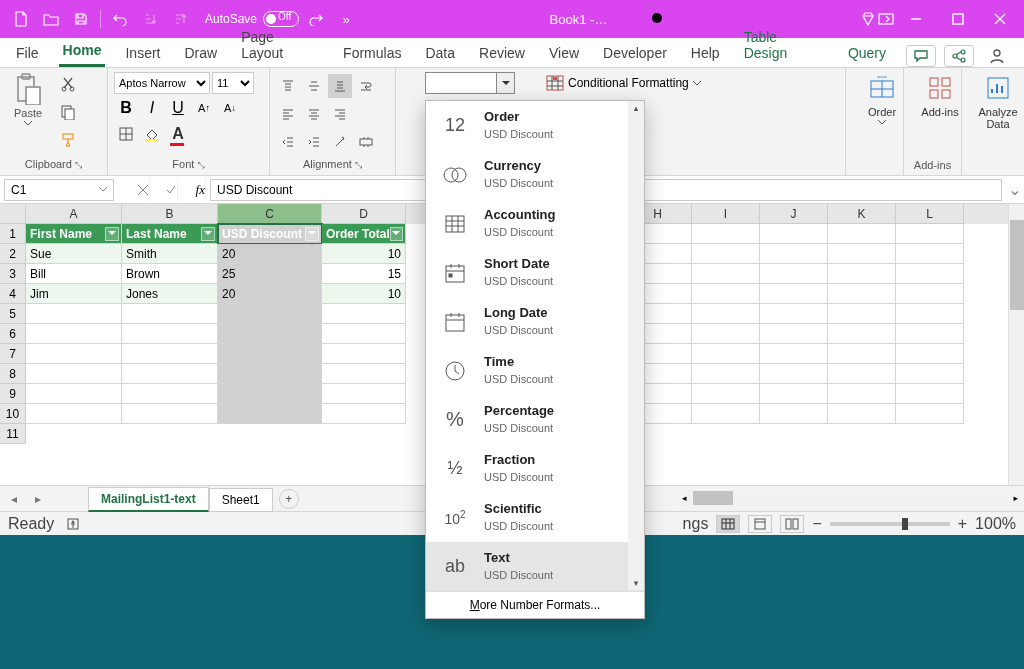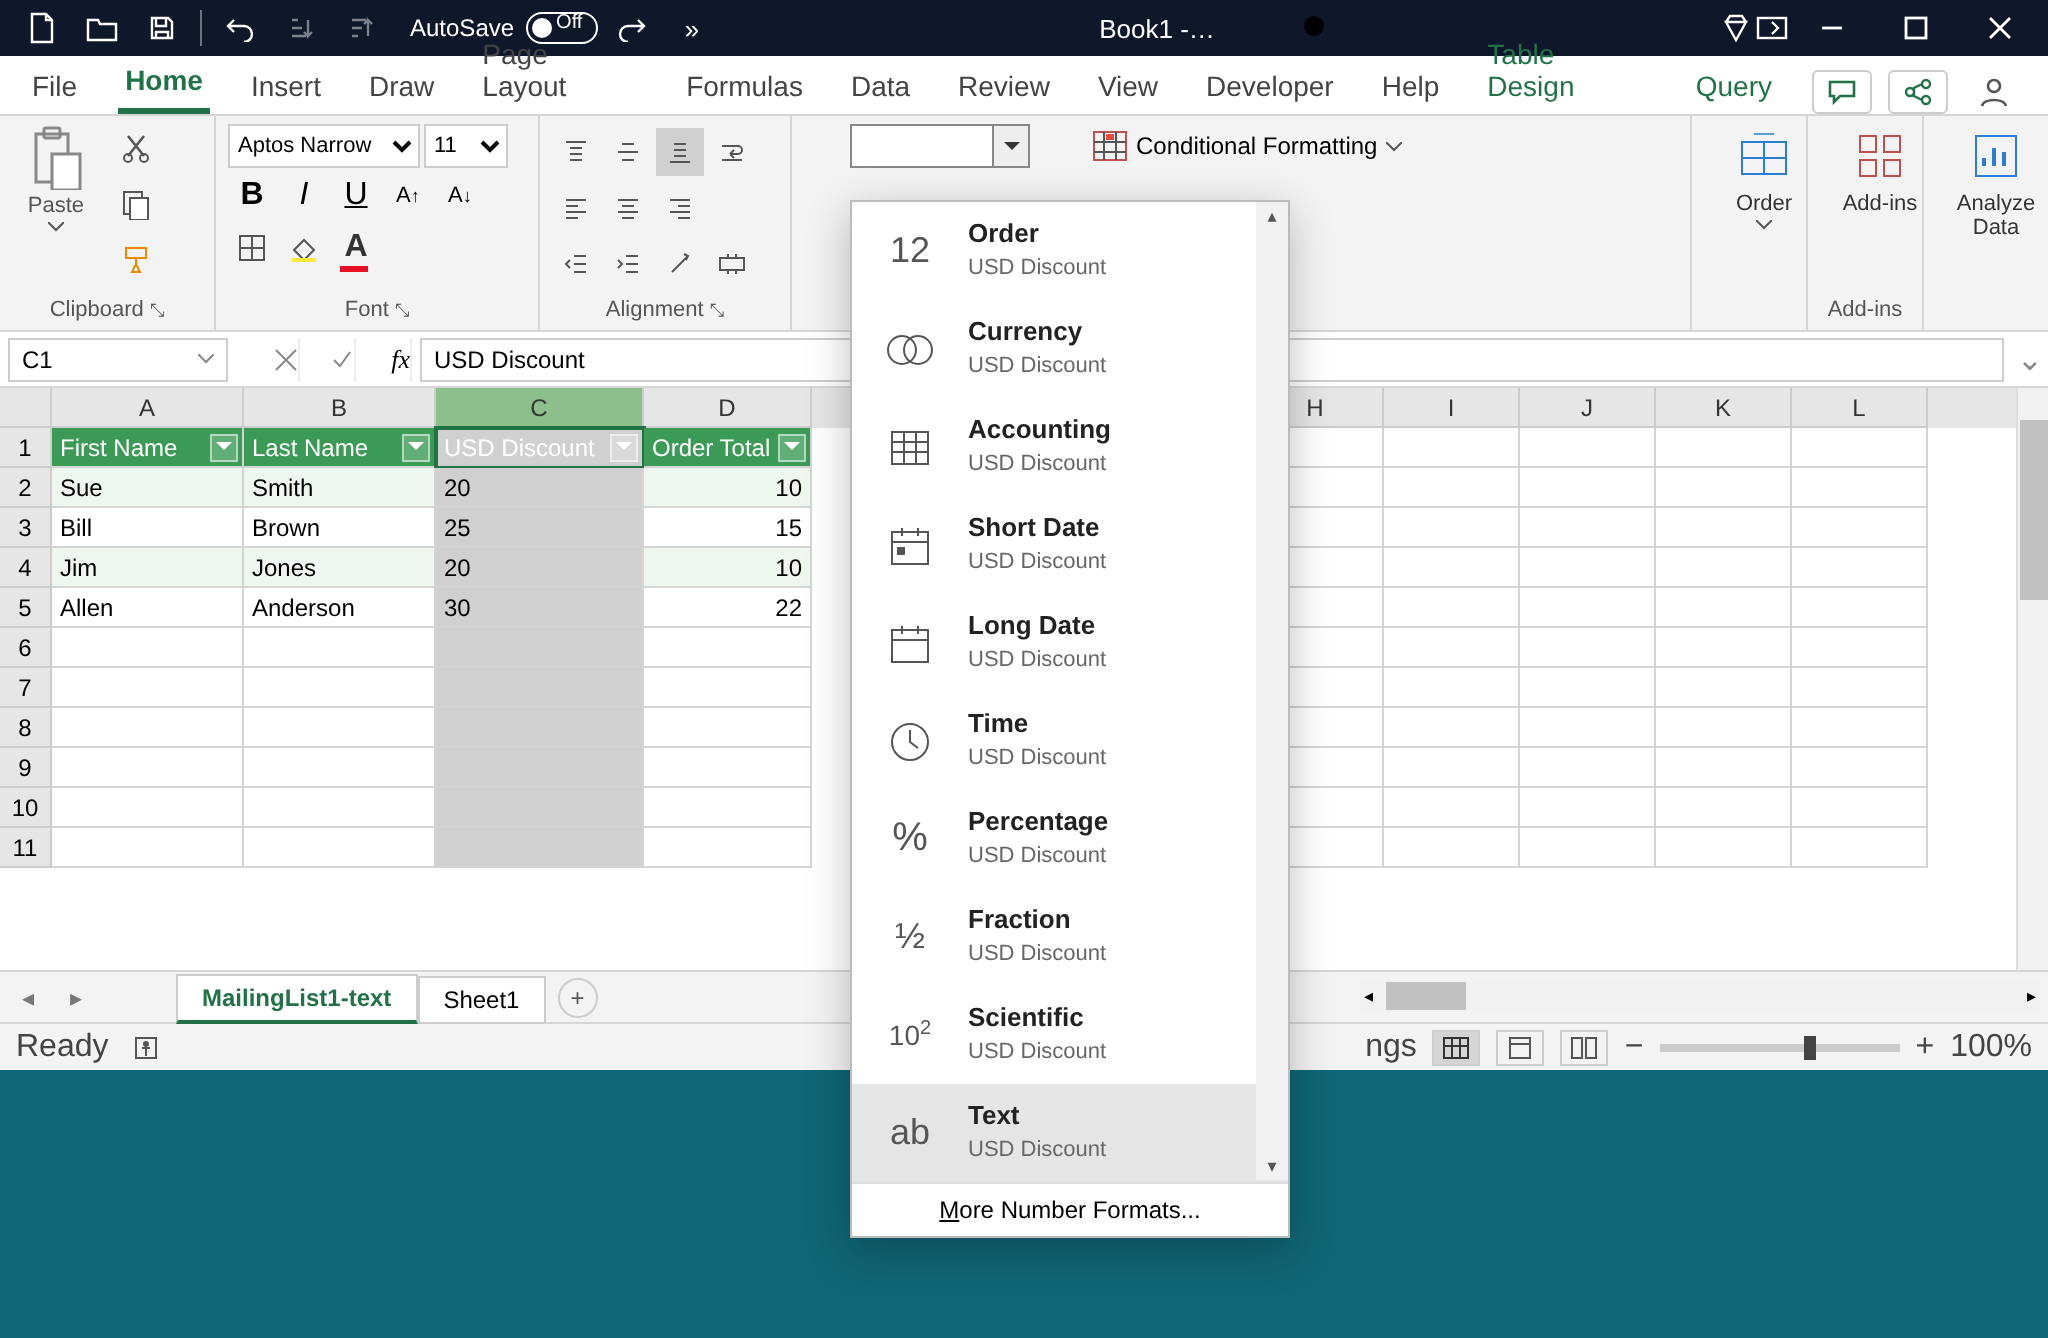--- a/index.html
+++ b/index.html
@@ -1,18 +1,18 @@
 <!DOCTYPE html>
 <html><head>
 <meta charset="utf-8">
 <style>
   * { box-sizing: border-box; margin: 0; padding: 0; font-family: "Segoe UI", Tahoma, sans-serif; }
   body { background: #0f6674; width: 1024px; height: 669px; overflow: hidden; position: relative; }
   .window { position: absolute; top: 0; left: 0; width: 1024px; height: 535px; background: #fff; display: flex; flex-direction: column; }
-  .titlebar { height: 28px; background: #0f172a; display: flex; align-items: center; color: #fff; font-size: 13px; }
+  .titlebar { height: 38px; background: #d946ef; display: flex; align-items: center; color: #fff; font-size: 13px; }
   .title-left { display: flex; align-items: center; gap: 4px; padding-left: 8px; }
   .title-left .tb-btn { width: 26px; height: 26px; display: flex; align-items: center; justify-content: center; color: #fff; cursor: pointer; }
   .tb-sep { width: 1px; height: 18px; background: rgba(255,255,255,.4); margin: 0 2px; }
   .autosave { display: flex; align-items: center; gap: 6px; margin-left: 8px; font-size: 12px; }
   .toggle-off { width: 36px; height: 16px; border: 1px solid #fff; border-radius: 9px; position: relative; }
   .toggle-off::before { content: "Off"; position: absolute; left: 14px; top: -1px; font-size: 10px; color: #fff; }
   .toggle-off::after { content: ""; position: absolute; width: 10px; height: 10px; background: #fff; border-radius: 50%; top: 2px; left: 2px; }
   .title-center { flex: 1; display: flex; justify-content: center; align-items: center; gap: 40px; }
   .search-bar { width: 22px; height: 22px; display: flex; align-items: center; justify-content: center; }
   .title-right { display: flex; align-items: center; gap: 2px; padding-right: 4px; }
@@ -52,21 +52,21 @@
 
   .grid-area { flex:1; display:flex; position:relative; }
   .col-headers { height:20px; display:flex; background:#e6e6e6; position:absolute; top:0; left:26px; right:16px; }
   .ch { border-right:1px solid #ccc; border-bottom:1px solid #ccc; font-size:12px; color:#333; display:flex; align-items:center; justify-content:center; }
   .row-headers { position:absolute; top:20px; left:0; width:26px; }
   .rh { height:20px; border-bottom:1px solid #ccc; border-right:1px solid #ccc; background:#e6e6e6; font-size:12px; display:flex; align-items:center; justify-content:center; }
   .corner { position:absolute; top:0; left:0; width:26px; height:20px; background:#e6e6e6; border-right:1px solid #ccc; border-bottom:1px solid #ccc; }
   .cells { position:absolute; top:20px; left:26px; right:16px; bottom:0; }
   .cell-row { display:flex; height:20px; }
   .cell { border-right:1px solid #d4d4d4; border-bottom:1px solid #d4d4d4; font-size:12px; padding:0 4px; display:flex; align-items:center; overflow:hidden; white-space:nowrap; }
-  .hdr-cell { background:#3b9a55; color:#fff; font-weight:400; justify-content:space-between; padding-right:2px;}
+  .hdr-cell { background:#3b9a55; color:#fff; font-weight:700; justify-content:space-between; padding-right:2px;}
   .hdr-cell .dd { width:14px; height:14px; background:#fff3; border:1px solid #fff8; display:flex; align-items:center; justify-content:center;}
   .alt-row { background:#eef7ee; }
   .sel-col { background:#d0d0d0; }
   .sel-hdr { background:#8cbf8c !important; }
   .num { justify-content:flex-end; }
   .col-c-border { outline: 2px solid #217346; outline-offset:-1px; }
   .vscroll { position:absolute; right:0; top:0; width:16px; bottom:0; background:#f1f1f1; border-left:1px solid #ddd; }
   .vscroll .thumb{ position:absolute; top:16px; width:14px; left:1px; height:90px; background:#c1c1c1; }
 
   .sheet-tabs { height: 26px; border-top:1px solid #d5d5d5; display:flex; align-items:center; background:#f3f3f3; font-size:12px; position:relative;}
@@ -562,32 +562,20 @@
           <div class="cell sel-col" style="width: 104px;">20</div>
           <div class="cell num alt-row" style="width: 84px;">10</div>
           <div style="width: 218px;"></div>
           <div class="cell " style="width: 68px;"></div>
           <div class="cell " style="width: 68px;"></div>
           <div class="cell " style="width: 68px;"></div>
           <div class="cell " style="width: 68px;"></div>
           <div class="cell " style="width: 68px;"></div>
         </div>
         <div class="cell-row">
-          <div class="cell " style="width: 96px;">Allen</div>
-          <div class="cell " style="width: 96px;">Anderson</div>
-          <div class="cell sel-col " style="width: 104px;">30</div>
-          <div class="cell num" style="width: 84px;">22</div>
-          <div style="width: 218px;"></div>
-          <div class="cell " style="width: 68px;"></div>
-          <div class="cell " style="width: 68px;"></div>
-          <div class="cell " style="width: 68px;"></div>
-          <div class="cell " style="width: 68px;"></div>
-          <div class="cell " style="width: 68px;"></div>
-        </div>
-        <div class="cell-row">
           <div class="cell " style="width: 96px;"></div>
           <div class="cell " style="width: 96px;"></div>
           <div class="cell sel-col" style="width: 104px;"></div>
           <div class="cell " style="width: 84px;"></div>
           <div style="width: 218px;"></div>
           <div class="cell " style="width: 68px;"></div>
           <div class="cell " style="width: 68px;"></div>
           <div class="cell " style="width: 68px;"></div>
           <div class="cell " style="width: 68px;"></div>
           <div class="cell " style="width: 68px;"></div>

